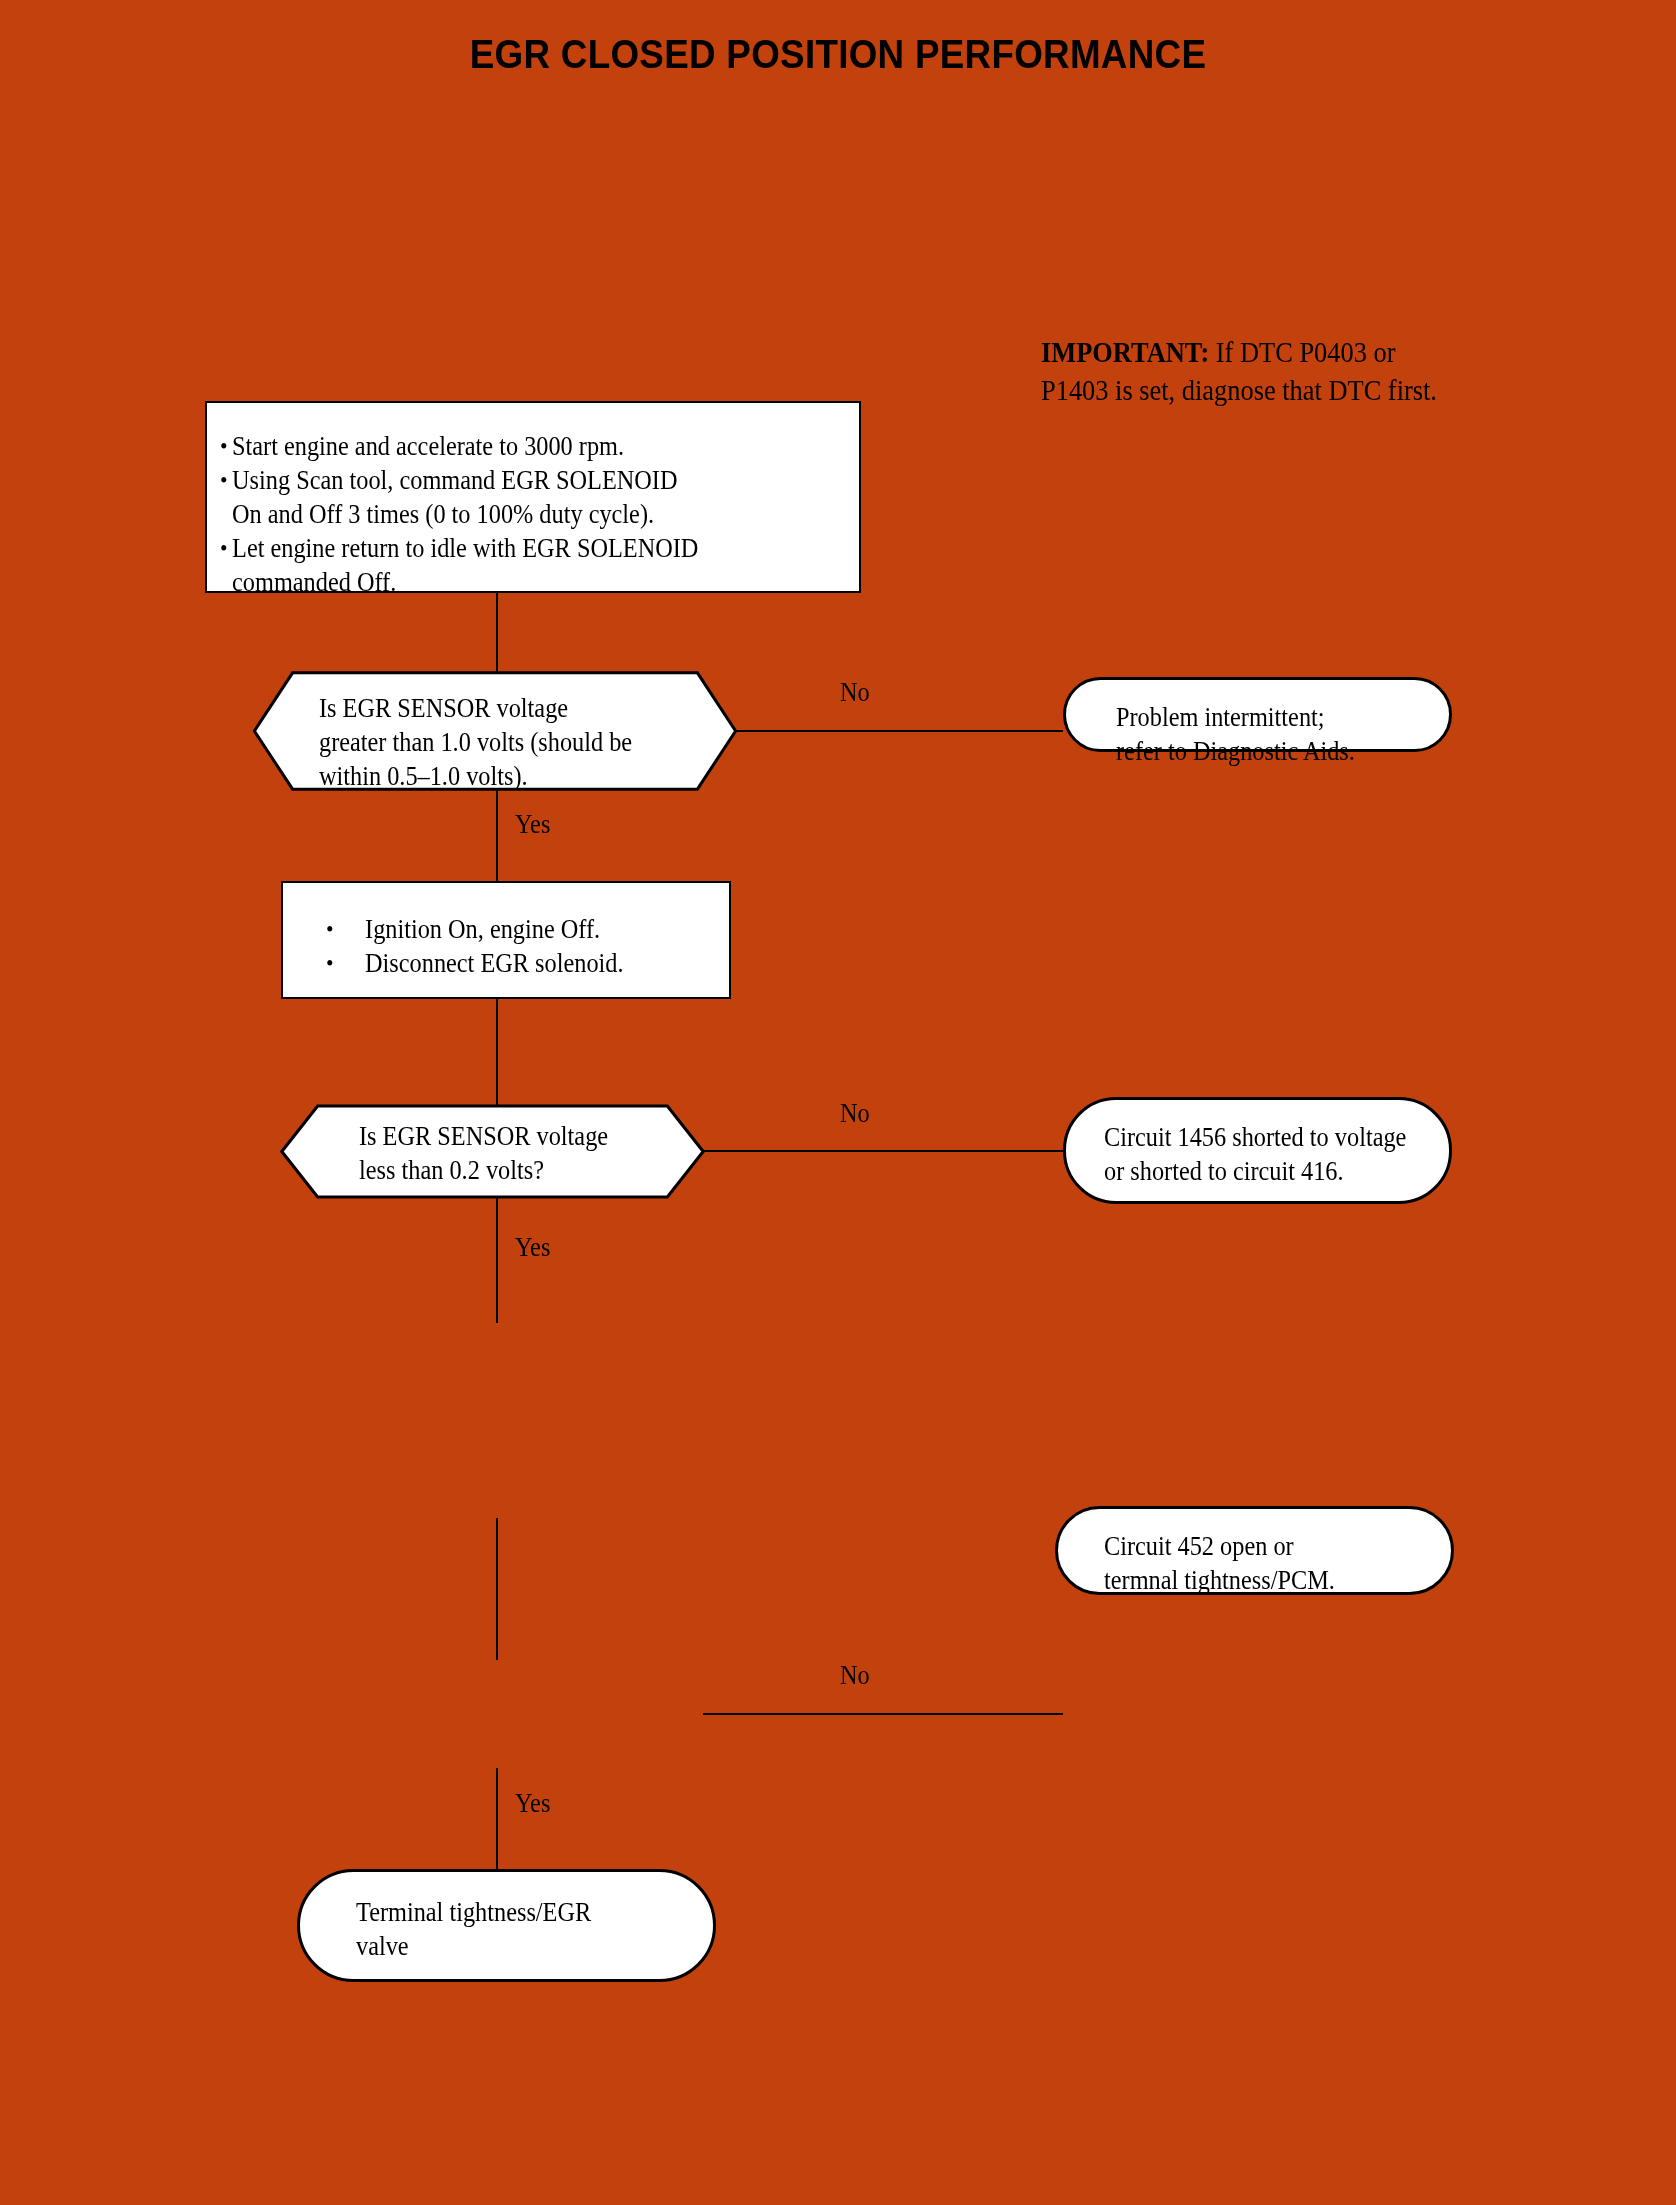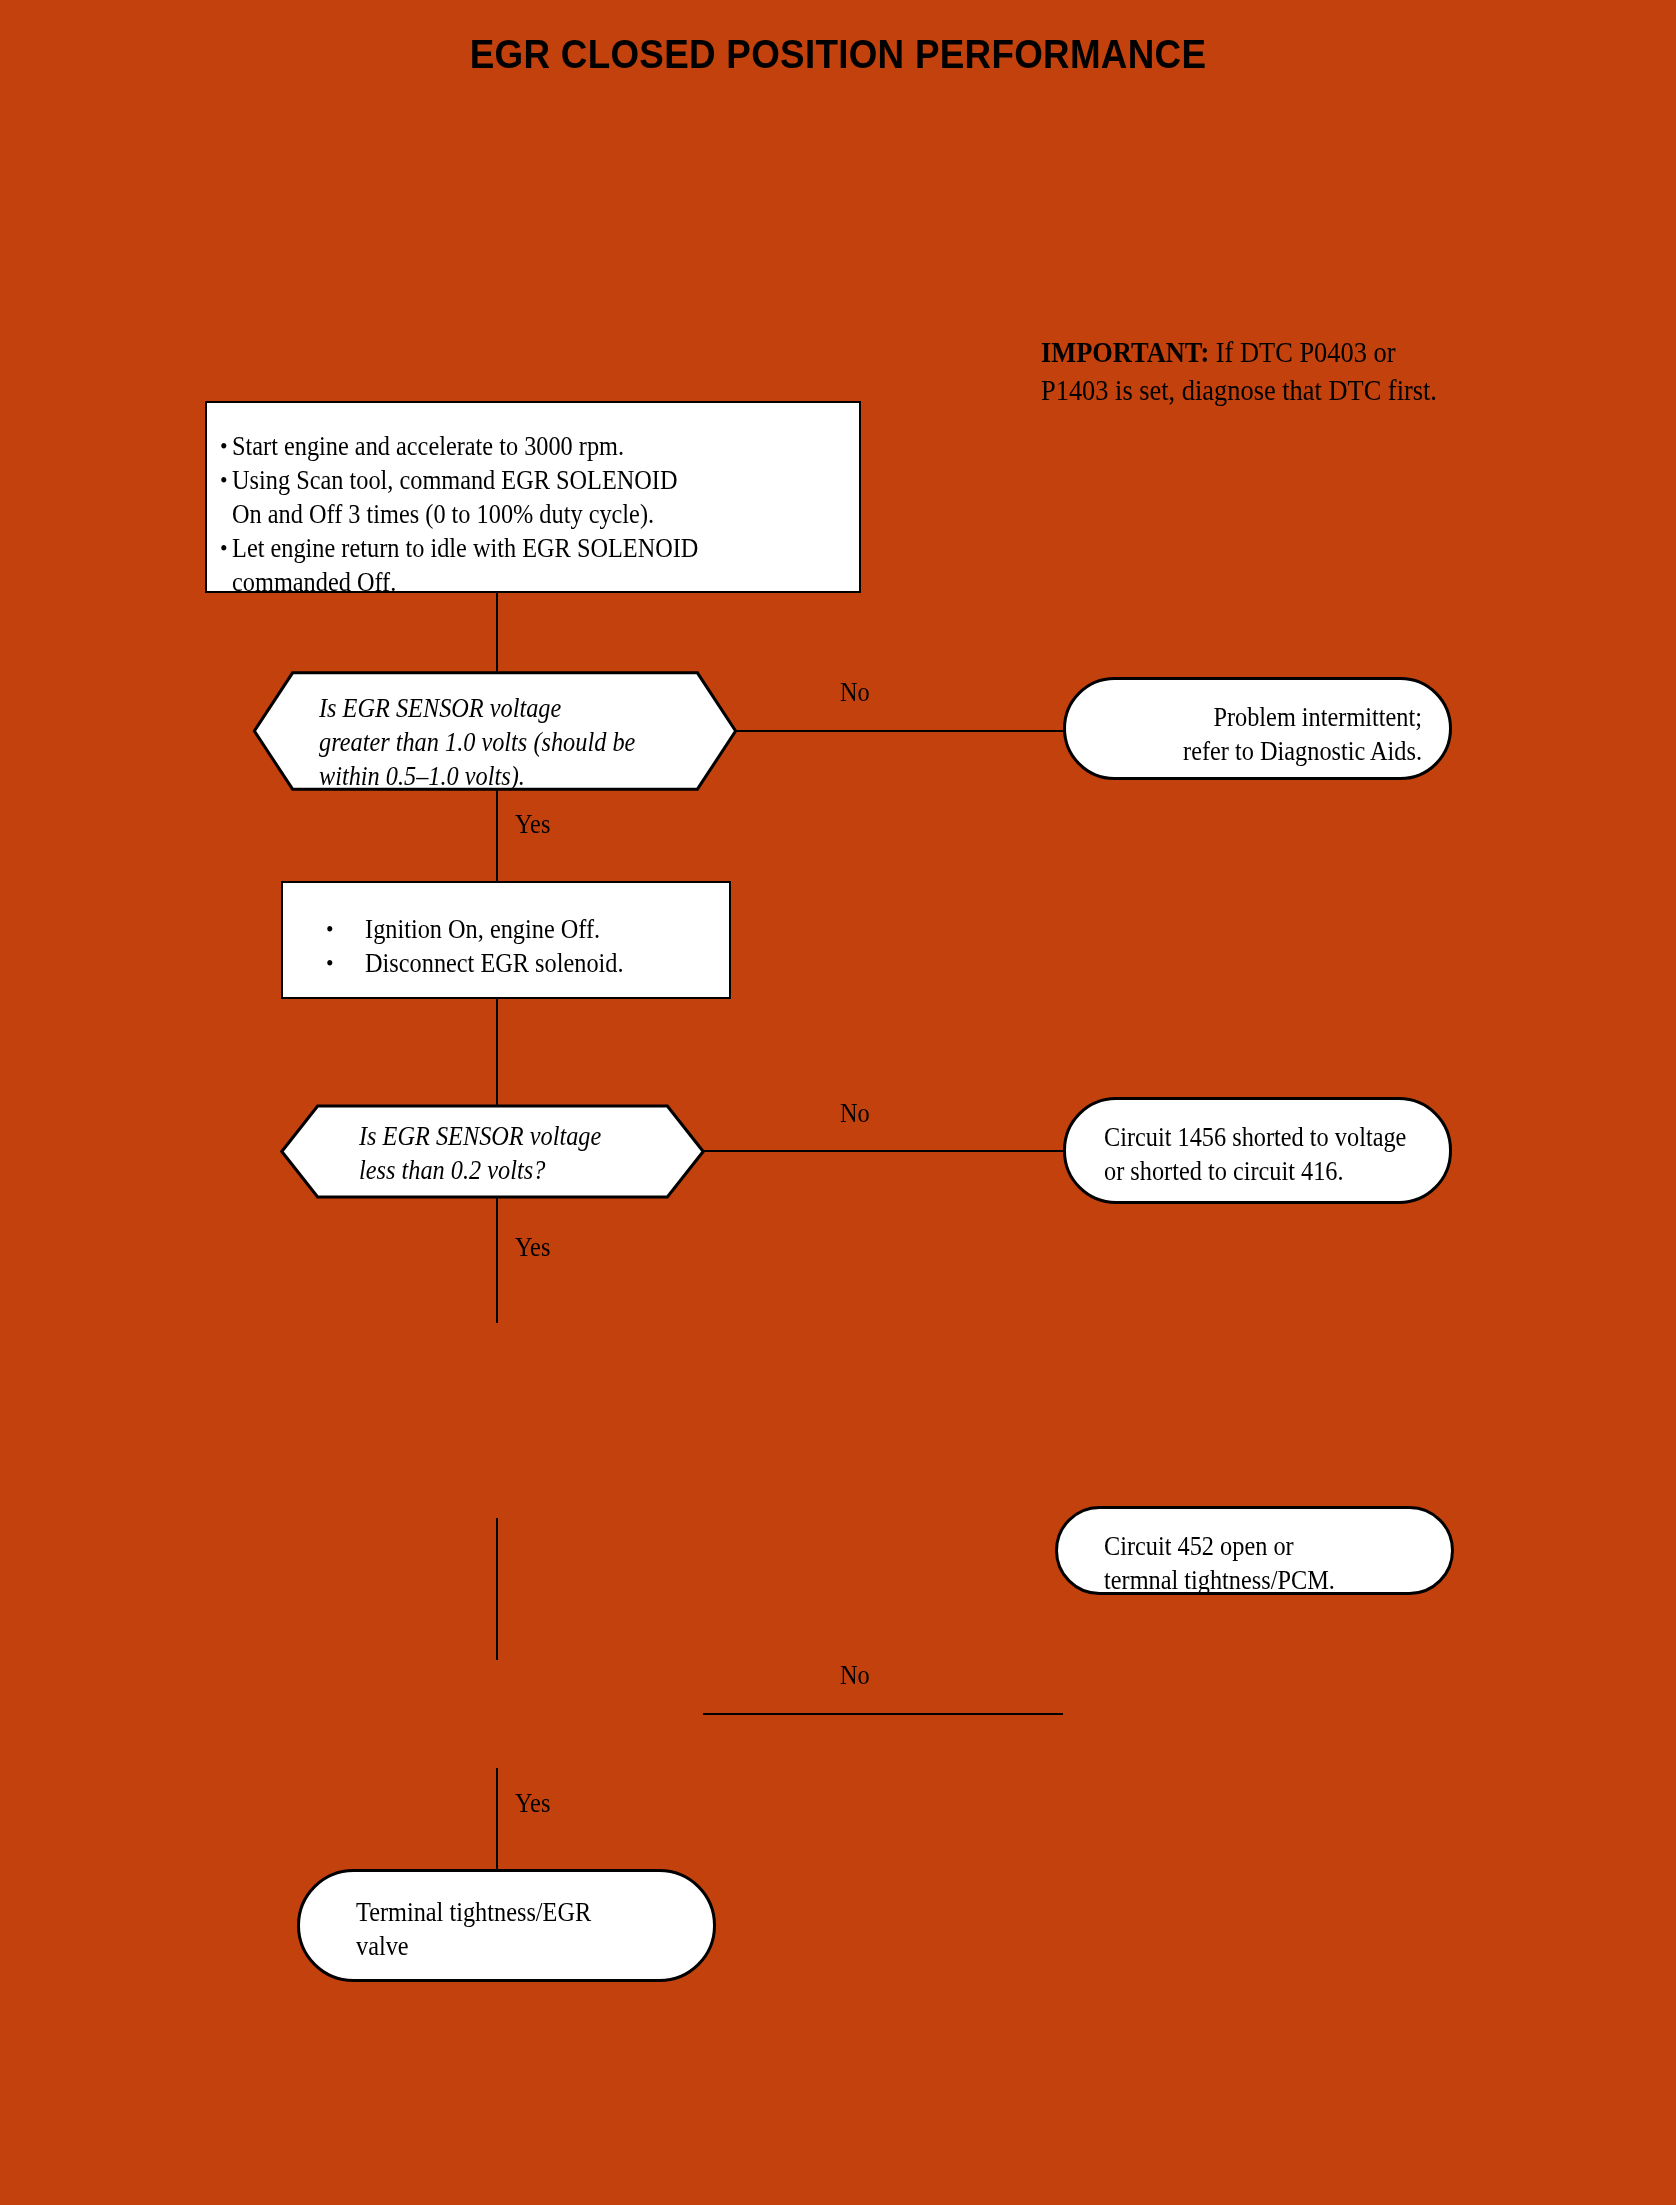--- a/index.html
+++ b/index.html
@@ -56,21 +56,20 @@
   .process {
     border: 2.4px solid #000;
     background: #fff;
   }
   .terminal {
     border: 3.6px solid #000;
     background: #fff;
   }
   .hexwrap {
     background: transparent;
-    font-style: italic;
   }
   .hexwrap svg {
     position: absolute;
     left: 0;
     top: 0;
     display: block;
   }
 
   .node-text {
     position: absolute;
@@ -161,21 +160,21 @@
       <polygon points="66,3 734,3 797,99 734,195 66,195 3,99" fill="#ffffff" stroke="#000000" stroke-width="5"></polygon>
     </svg>
     <div class="node-text" style="left:67px; top:19.5px; width:462px;">Is EGR SENSOR voltage
 greater than 1.0 volts (should be
 within 0.5–1.0 volts).</div>
   </div>
 
   <div class="hline" style="left:735px; top:730px; width:328px;"></div>
   <div class="edge-label" style="left:840px; top:676px;">No</div>
 
-  <div class="node terminal" style="left:1063px; top:677px; width:389px; height:103px; border-radius:53px;text-align:right;">
+  <div class="node terminal" style="left:1063px; top:677px; width:389px; height:75px; border-radius:53px;">
     <div class="node-text" style="left:50px; top:19.5px; width:340px;">Problem intermittent;
 refer to Diagnostic Aids.</div>
   </div>
 
   <div class="vline" style="left:496px; top:790px; height:92px;"></div>
   <div class="edge-label" style="left:515px; top:808px;">Yes</div>
 
   <div class="node process" style="left:281px; top:881px; width:450px; height:118px;">
     <div class="bullets" style="left:43px; top:29px; width:474px;">
       <div class="bullet-row">

